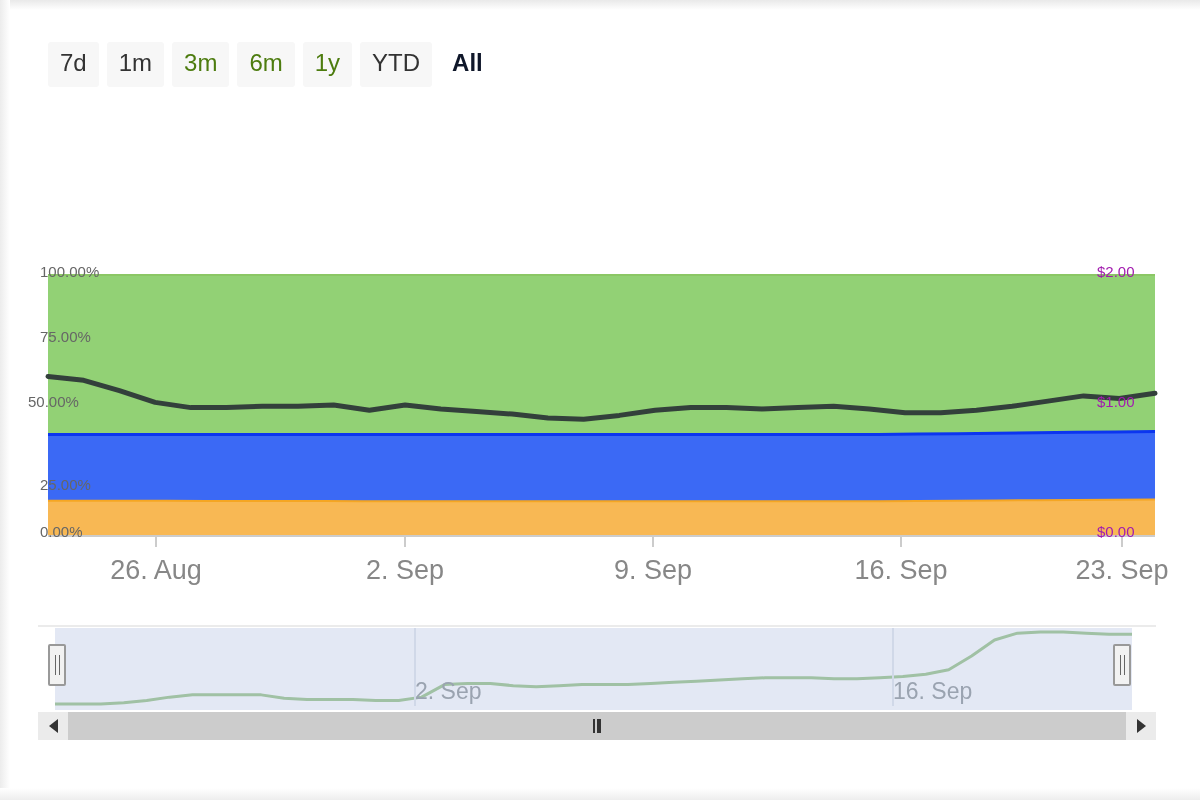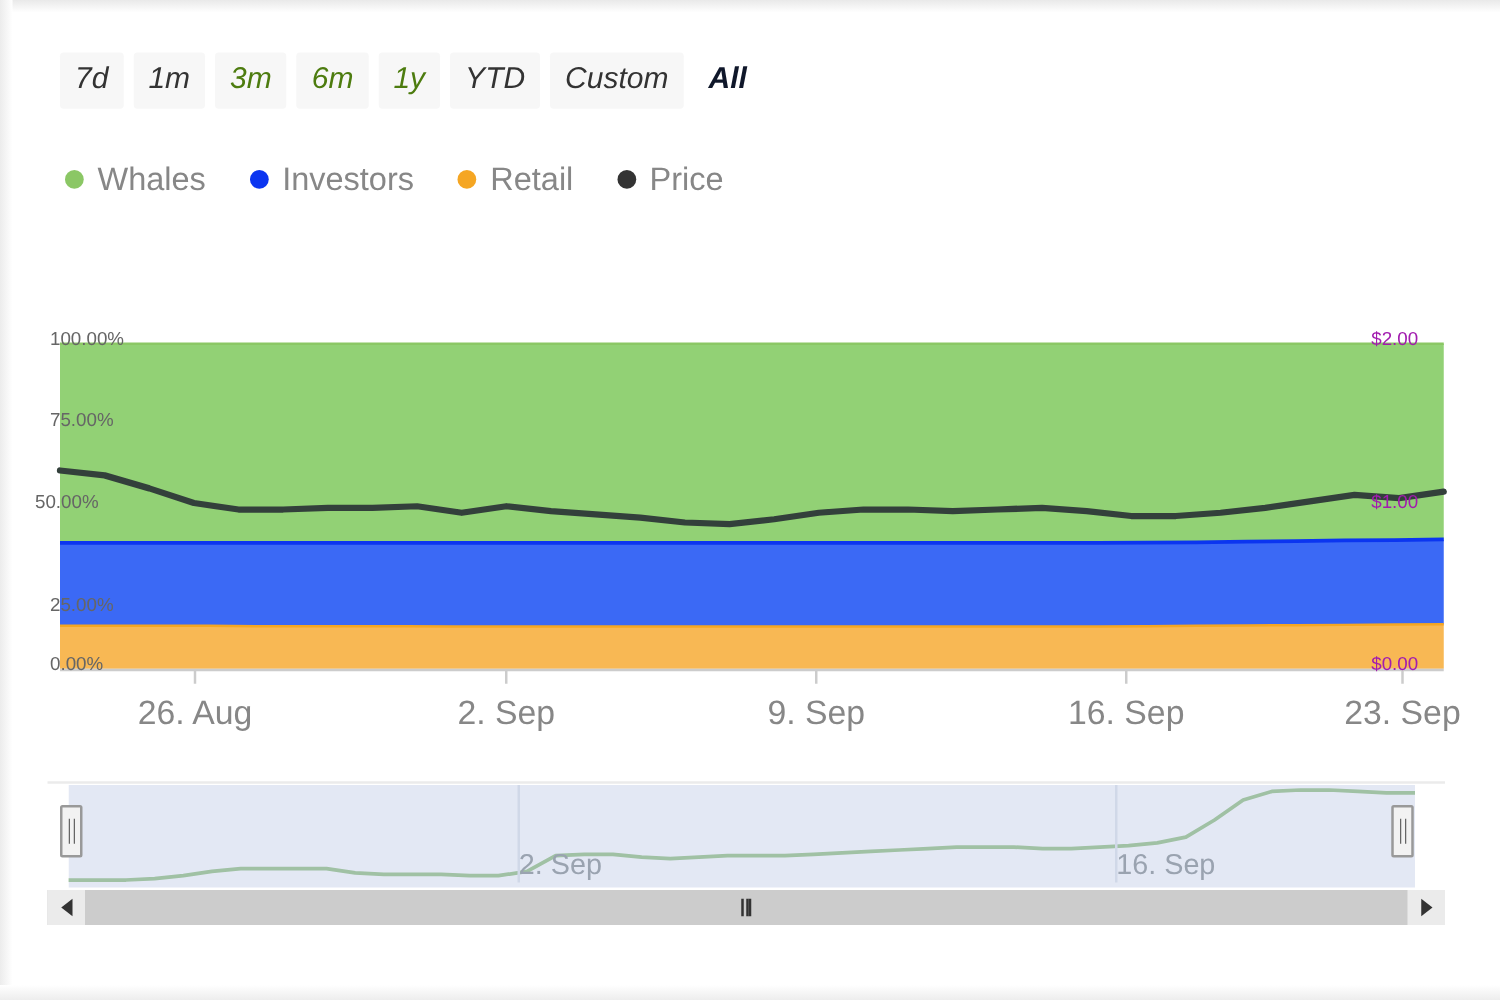--- a/index.html
+++ b/index.html
@@ -53,21 +53,20 @@
     border: none;
     border-radius: 3px;
     font-family: "Liberation Sans", sans-serif;
     font-size: 24px;
     line-height: 1;
     padding: 9px 12px 12px 12px;
     margin-right: 8px;
     color: #333333;
     cursor: pointer;
     white-space: nowrap;
-    font-style: italic;
   }
   .range-btn.disabled { color: #4d7c0f; cursor: default; }
   .range-btn.selected {
     background: transparent;
     font-weight: bold;
     color: #0f172a;
   }
 
   
   #legend {
@@ -254,42 +253,23 @@
   <div class="edge-shadow-left"></div>
   <div class="edge-shadow-bottom"></div>
 
   <div id="range-selector">
       <button class="range-btn">7d</button>
       <button class="range-btn">1m</button>
       <button class="range-btn disabled">3m</button>
       <button class="range-btn disabled">6m</button>
       <button class="range-btn disabled">1y</button>
       <button class="range-btn">YTD</button>
-      <button class="range-btn">Custom</button>
       <button class="range-btn selected">All</button>
     </div>
 
-  <div id="legend">
-      <div class="legend-item">
-        <span class="legend-dot" style="background: rgb(139, 199, 101);"></span>
-        <span class="legend-label">Whales</span>
-      </div>
-      <div class="legend-item">
-        <span class="legend-dot" style="background: rgb(11, 53, 240);"></span>
-        <span class="legend-label">Investors</span>
-      </div>
-      <div class="legend-item">
-        <span class="legend-dot" style="background: rgb(245, 166, 35);"></span>
-        <span class="legend-label">Retail</span>
-      </div>
-      <div class="legend-item">
-        <span class="legend-dot" style="background: rgb(51, 51, 51);"></span>
-        <span class="legend-label">Price</span>
-      </div>
-    </div>
 
   <div id="chart">
     <div class="watermark">IntoTheBlock</div>
     <svg id="chart-svg" width="1200" height="800" style="position:absolute;left:0;top:0;">
         <path d="M48.00 500.68 L87.54 500.68 L127.07 500.68 L166.61 500.68 L206.14 500.94 L245.68 500.94 L285.21 500.94 L324.75 500.94 L364.29 501.20 L403.82 501.20 L443.36 501.20 L482.89 501.20 L522.43 501.20 L561.96 501.20 L601.50 501.20 L641.04 501.20 L680.57 501.20 L720.11 501.20 L759.64 501.20 L799.18 501.20 L838.71 501.20 L878.25 501.20 L917.79 500.94 L957.32 500.68 L996.86 500.42 L1036.39 500.16 L1075.93 499.90 L1115.46 499.64 L1155.00 499.38 L1155.00 535.00 L1115.46 535.00 L1075.93 535.00 L1036.39 535.00 L996.86 535.00 L957.32 535.00 L917.79 535.00 L878.25 535.00 L838.71 535.00 L799.18 535.00 L759.64 535.00 L720.11 535.00 L680.57 535.00 L641.04 535.00 L601.50 535.00 L561.96 535.00 L522.43 535.00 L482.89 535.00 L443.36 535.00 L403.82 535.00 L364.29 535.00 L324.75 535.00 L285.21 535.00 L245.68 535.00 L206.14 535.00 L166.61 535.00 L127.07 535.00 L87.54 535.00 L48.00 535.00 Z" fill="#f8b854"></path>
         <path d="M48.00 434.38 L87.54 434.38 L127.07 434.38 L166.61 434.38 L206.14 434.38 L245.68 434.38 L285.21 434.38 L324.75 434.38 L364.29 434.38 L403.82 434.38 L443.36 434.38 L482.89 434.38 L522.43 434.38 L561.96 434.38 L601.50 434.38 L641.04 434.38 L680.57 434.38 L720.11 434.38 L759.64 434.38 L799.18 434.38 L838.71 434.38 L878.25 434.38 L917.79 434.12 L957.32 433.86 L996.86 433.34 L1036.39 432.82 L1075.93 432.30 L1115.46 432.04 L1155.00 431.52 L1155.00 499.38 L1115.46 499.64 L1075.93 499.90 L1036.39 500.16 L996.86 500.42 L957.32 500.68 L917.79 500.94 L878.25 501.20 L838.71 501.20 L799.18 501.20 L759.64 501.20 L720.11 501.20 L680.57 501.20 L641.04 501.20 L601.50 501.20 L561.96 501.20 L522.43 501.20 L482.89 501.20 L443.36 501.20 L403.82 501.20 L364.29 501.20 L324.75 500.94 L285.21 500.94 L245.68 500.94 L206.14 500.94 L166.61 500.68 L127.07 500.68 L87.54 500.68 L48.00 500.68 Z" fill="#3b69f5"></path>
         <path d="M48.00 275.00 L87.54 275.00 L127.07 275.00 L166.61 275.00 L206.14 275.00 L245.68 275.00 L285.21 275.00 L324.75 275.00 L364.29 275.00 L403.82 275.00 L443.36 275.00 L482.89 275.00 L522.43 275.00 L561.96 275.00 L601.50 275.00 L641.04 275.00 L680.57 275.00 L720.11 275.00 L759.64 275.00 L799.18 275.00 L838.71 275.00 L878.25 275.00 L917.79 275.00 L957.32 275.00 L996.86 275.00 L1036.39 275.00 L1075.93 275.00 L1115.46 275.00 L1155.00 275.00 L1155.00 431.52 L1115.46 432.04 L1075.93 432.30 L1036.39 432.82 L996.86 433.34 L957.32 433.86 L917.79 434.12 L878.25 434.38 L838.71 434.38 L799.18 434.38 L759.64 434.38 L720.11 434.38 L680.57 434.38 L641.04 434.38 L601.50 434.38 L561.96 434.38 L522.43 434.38 L482.89 434.38 L443.36 434.38 L403.82 434.38 L364.29 434.38 L324.75 434.38 L285.21 434.38 L245.68 434.38 L206.14 434.38 L166.61 434.38 L127.07 434.38 L87.54 434.38 L48.00 434.38 Z" fill="#92d175"></path>
         <path d="M48.00 500.68 L87.54 500.68 L127.07 500.68 L166.61 500.68 L206.14 500.94 L245.68 500.94 L285.21 500.94 L324.75 500.94 L364.29 501.20 L403.82 501.20 L443.36 501.20 L482.89 501.20 L522.43 501.20 L561.96 501.20 L601.50 501.20 L641.04 501.20 L680.57 501.20 L720.11 501.20 L759.64 501.20 L799.18 501.20 L838.71 501.20 L878.25 501.20 L917.79 500.94 L957.32 500.68 L996.86 500.42 L1036.39 500.16 L1075.93 499.90 L1115.46 499.64 L1155.00 499.38 " fill="none" stroke="#f5a623" stroke-width="2"></path>
         <path d="M48.00 434.38 L87.54 434.38 L127.07 434.38 L166.61 434.38 L206.14 434.38 L245.68 434.38 L285.21 434.38 L324.75 434.38 L364.29 434.38 L403.82 434.38 L443.36 434.38 L482.89 434.38 L522.43 434.38 L561.96 434.38 L601.50 434.38 L641.04 434.38 L680.57 434.38 L720.11 434.38 L759.64 434.38 L799.18 434.38 L838.71 434.38 L878.25 434.38 L917.79 434.12 L957.32 433.86 L996.86 433.34 L1036.39 432.82 L1075.93 432.30 L1115.46 432.04 L1155.00 431.52 " fill="none" stroke="#0b35f0" stroke-width="3"></path>
         <path d="M48.00 275.00 L87.54 275.00 L127.07 275.00 L166.61 275.00 L206.14 275.00 L245.68 275.00 L285.21 275.00 L324.75 275.00 L364.29 275.00 L403.82 275.00 L443.36 275.00 L482.89 275.00 L522.43 275.00 L561.96 275.00 L601.50 275.00 L641.04 275.00 L680.57 275.00 L720.11 275.00 L759.64 275.00 L799.18 275.00 L838.71 275.00 L878.25 275.00 L917.79 275.00 L957.32 275.00 L996.86 275.00 L1036.39 275.00 L1075.93 275.00 L1115.46 275.00 L1155.00 275.00 " fill="none" stroke="#8bc765" stroke-width="2"></path>

